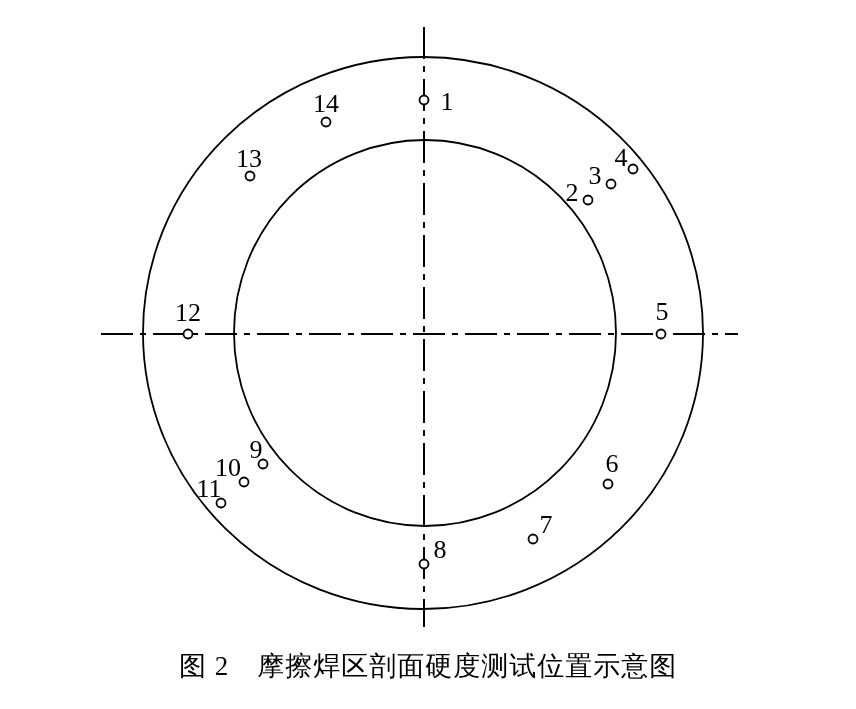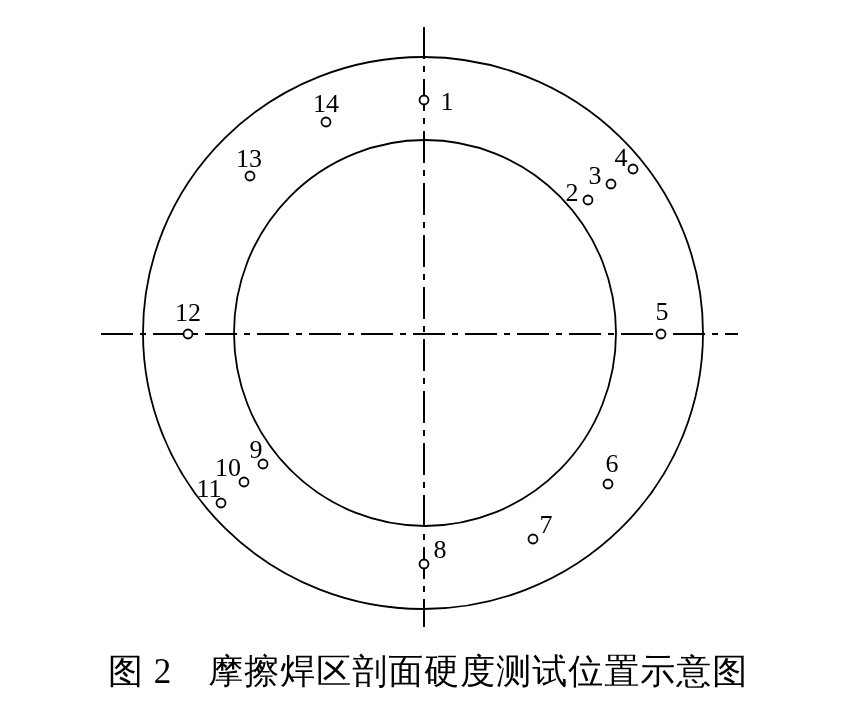--- a/index.html
+++ b/index.html
@@ -21,21 +21,21 @@
     position: absolute;
     left: 0;
     top: 0;
   }
   .caption {
     position: absolute;
     left: 0;
     top: 648px;
     width: 100%;
     text-align: center;
-    font-size: 35px;
+    font-size: 27px;
     letter-spacing: 1px;
     color: #000000;
     font-family: "Liberation Serif", serif;
     white-space: pre;
   }
 </style>
 </head>
 <body>
 
 <div class="figure">

